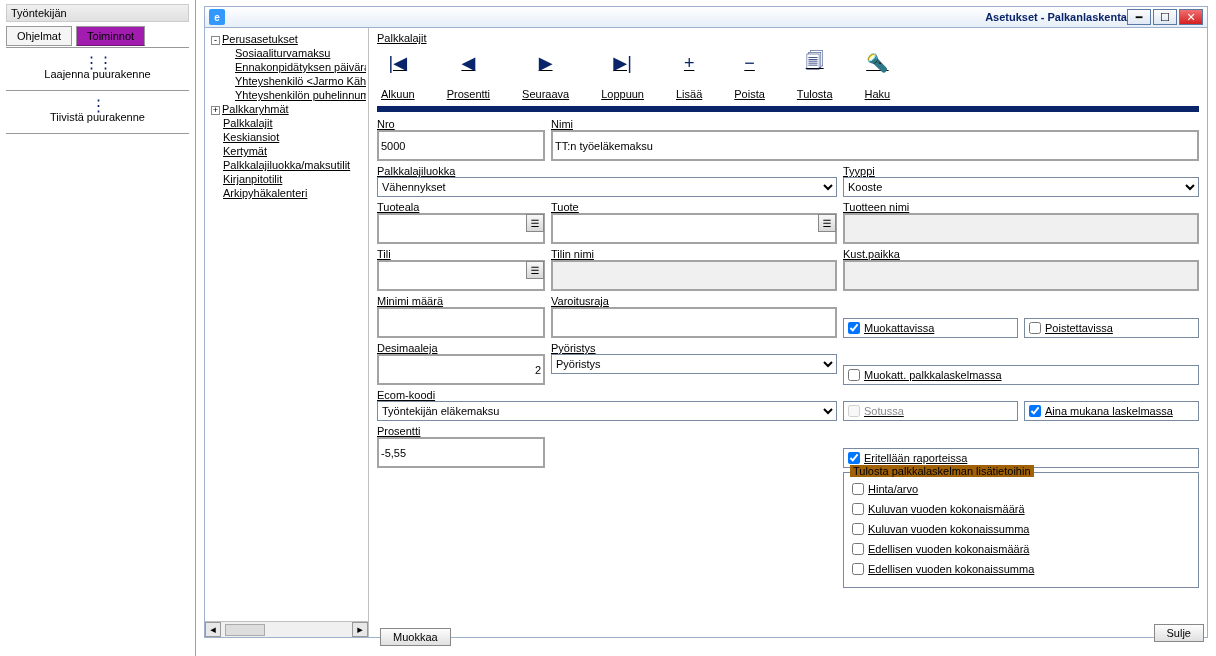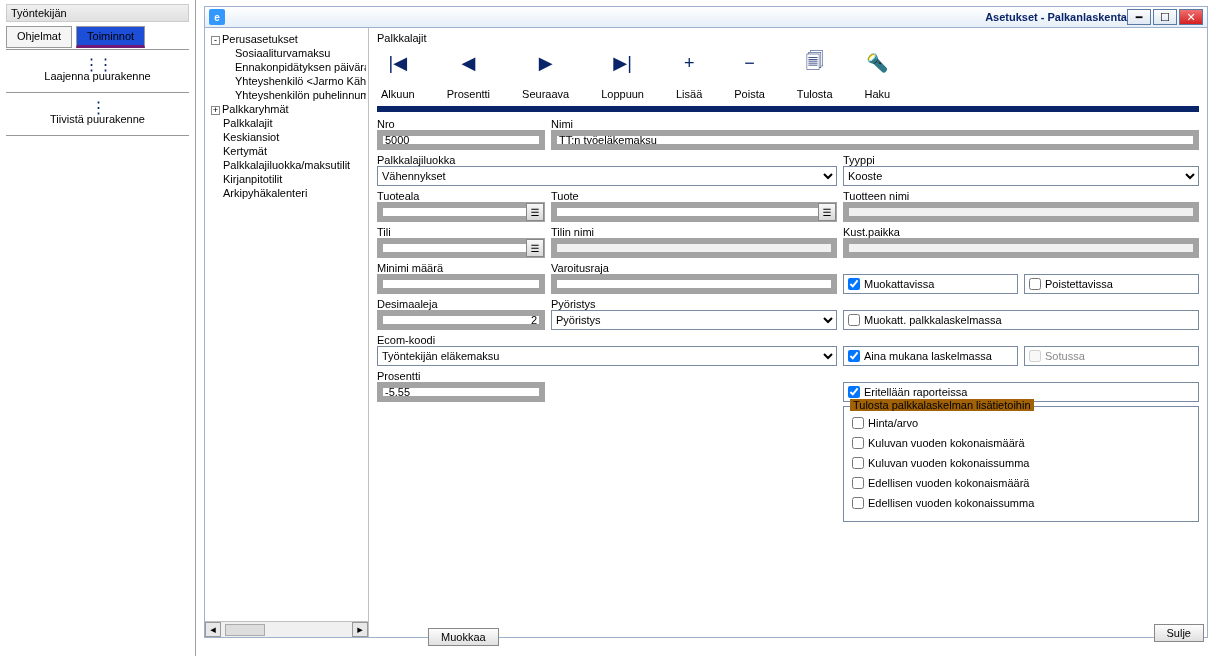--- a/index.html
+++ b/index.html
@@ -1,61 +1,61 @@
 <!DOCTYPE html>
 <html><head>
 <meta charset="utf-8">
 <style>
 * { box-sizing: border-box; margin: 0; padding: 0; font-family: Tahoma, Arial, sans-serif; font-size: 11px; }
 body { background: #fff; width: 1216px; height: 656px; overflow: hidden; display: flex; }
 .left-pane { width: 197px; height: 656px; border-right: 1px solid #a0a0a0; padding: 4px 6px; background: #fff; }
 .left-title { background: linear-gradient(#f0f0f0,#e0e0e0); border: 1px solid #ccc; padding: 2px 4px; margin-bottom: 3px; }
 .tabrow { display: flex; gap: 4px; margin-bottom: 8px; border-bottom: 1px solid #999; padding-bottom: 2px;}
 .tab { padding: 3px 10px; border: 1px solid #999; background: #f5f5f5; cursor: pointer; position: relative; top: 1px;}
-.tab.active { background: #1d4ed8; border-bottom: 3px solid #701a75; }
+.tab.active { background: #a21caf; border-bottom: 1px solid #701a75; }
 .sidebtn { display: flex; flex-direction: column; align-items: center; margin: 10px 0; cursor: pointer; }
 .sidebtn .dots { font-size: 16px; color: #0a246a; line-height: 10px; letter-spacing: -2px;}
 .hr { border-top: 1px solid #999; margin: 4px 0 10px 0; }
 .main-pane { flex: 1; height: 656px; background: #fff; position: relative; padding: 6px 8px; }
 .titlebar { display: flex; align-items: center; background: linear-gradient(#fff,#e6eef8); border: 1px solid #9db0ce; height: 22px; padding: 0 4px; }
 .titlebar .icon { width: 16px; height: 16px; background: #3399ff; color: #fff; font-weight: bold; display: flex; align-items: center; justify-content: center; border-radius: 2px; margin-right: 4px; font-size: 10px;}
 .titlebar .caption { font-weight: bold; color: #0a246a; flex: 1; text-align: right; }
 .winbtns { display: flex; gap: 2px; }
 .winbtn { width: 24px; height: 16px; border: 1px solid #5a7aa5; background: linear-gradient(#fcfcfc,#e0e8f4); display: flex; align-items: center; justify-content: center; cursor: pointer; }
 .winbtn.close { background: linear-gradient(#f07070,#d42020); color:#fff; }
-.content { display: flex; height: 610px; border: 1px solid #9db0ce; border-top: none; }
+.content { display: flex; height: 610px; border: 1px solid #9db0ce; border-top: none; text-decoration: underline; }
 .tree { width: 164px; border-right: 1px solid #c0c0c0; padding: 4px 2px; position: relative; }
 .tree-node { padding: 1px 2px 1px 16px; white-space: nowrap; overflow: hidden; cursor: pointer; }
 .tree-node.root { padding-left: 4px; }
 .tree-node .pm { display: inline-block; width: 9px; height: 9px; border: 1px solid #888; text-align: center; line-height: 7px; margin-right: 2px; font-size: 9px;}
 .tree-scroll { position: absolute; bottom: 0; left: 0; right: 0; height: 16px; background: #f0f0f0; border-top: 1px solid #c0c0c0; display: flex; align-items: center; }
 .tree-scroll .arrow { width: 16px; text-align: center; cursor: pointer; border: 1px solid #999; background:#e8e8e8;}
 .tree-scroll .thumb { width: 40px; height: 12px; background: #ddd; border: 1px solid #aaa; margin-left: 4px;}
 .form { flex: 1; padding: 2px 8px 8px 8px; overflow: hidden; position: relative; }
 .section { color: #000; margin: 2px 0 0 0; }
 .toolbar { display: flex; gap: 32px; padding: 8px 4px 4px 4px; height: 62px; align-items: flex-start;}
 .tbtn { display: flex; flex-direction: column; align-items: center; cursor: pointer; color: #000; }
 .tbtn .glyph { color: #0a246a; font-size: 18px; height: 22px; display:flex; align-items:center;}
 .tbtn .lbl { margin-top: 14px; }
 .thicksep { height: 6px; background: #0a246a; margin: 0 0 4px 0; }
 .fields { display: grid; grid-template-columns: 168px 286px 356px; gap: 2px 6px; }
 .lbl { font-size: 11px; margin-top: 2px; }
-.inp { width: 100%; height: 20px; border: 6px solid #a3a3a3; padding: 0 2px; background:#fff;}
+.inp { width: 100%; height: 31px; border: 2px solid #a3a3a3; padding: 0 2px; background:#fff;}
 .inp.ro { background: #f0f0f0; }
 .sel { width: 100%; height: 20px; border: 1px solid #7a8aa0; background:#fff; }
 .look { position:relative; }
 .look .btn { position:absolute; right:1px; top:1px; width:18px; height:18px; border:1px solid #888; background:linear-gradient(#f8f8f8,#d8d8d8); display:flex; align-items:center; justify-content:center; cursor:pointer; font-size:10px;}
 .chk { display: flex; align-items: center; gap: 4px; height: 20px; border:1px solid #7a8aa0; padding:0 4px; background:#fff;}
 .chk.nb { border:none; background:none; padding:0;}
 .chk input { width:12px; height:12px; }
 .group { border: 1px solid #7a8aa0; margin-top:2px; padding: 6px 8px 8px 8px; position:relative;}
 .group .legend { position:absolute; top:-8px; left:6px; background:#a16207; padding:0 3px;}
 .btn3d { padding: 2px 12px; border: 1px solid #888; background: linear-gradient(#fdfdfd,#e0e0e0); cursor: pointer; }
 .bottom { position:absolute; bottom:14px; right:12px; }
-.mutbtn { position:absolute; bottom:10px; left:184px;margin-left:48px; }
+.mutbtn { position:absolute; bottom:10px; left:184px; }
 </style>
 </head>
 <body>
 
 <div class="left-pane">
   <div class="left-title">Työntekijän</div>
   <div class="tabrow">
     <div class="tab">Ohjelmat</div>
     <div class="tab active">Toiminnot</div>
   </div>
@@ -183,27 +183,27 @@
         <div><div class="lbl">Pyöristys</div><select class="sel"><option>Pyöristys</option></select></div>
         <div style="display:flex;align-items:flex-end">
             <label class="chk" style="flex:1">
               <input type="checkbox" style="">
               <span>Muokatt. palkkalaskelmassa</span>
             </label>
           </div>
 
         <div style="grid-column:1/3"><div class="lbl">Ecom-koodi</div><select class="sel"><option>Työntekijän eläkemaksu</option></select></div>
         <div style="display:flex;gap:6px;align-items:flex-end">
+          <label class="chk" style="flex:1;color:#888">
+              <input type="checkbox" disabled="" style="">
+              <span>Sotussa</span>
+            </label>
           <label class="chk" style="flex:1">
               <input type="checkbox" checked="" style="">
               <span>Aina mukana laskelmassa</span>
-            </label>
-          <label class="chk" style="flex:1;color:#888">
-              <input type="checkbox" disabled="" style="">
-              <span>Sotussa</span>
             </label>
         </div>
 
         <div><div class="lbl">Prosentti</div><input class="inp" value="-5,55" style=""></div>
         <div></div>
         <div style="display:flex;align-items:flex-end">
             <label class="chk" style="flex:1">
               <input type="checkbox" checked="" style="">
               <span>Eritellään raporteissa</span>
             </label>

